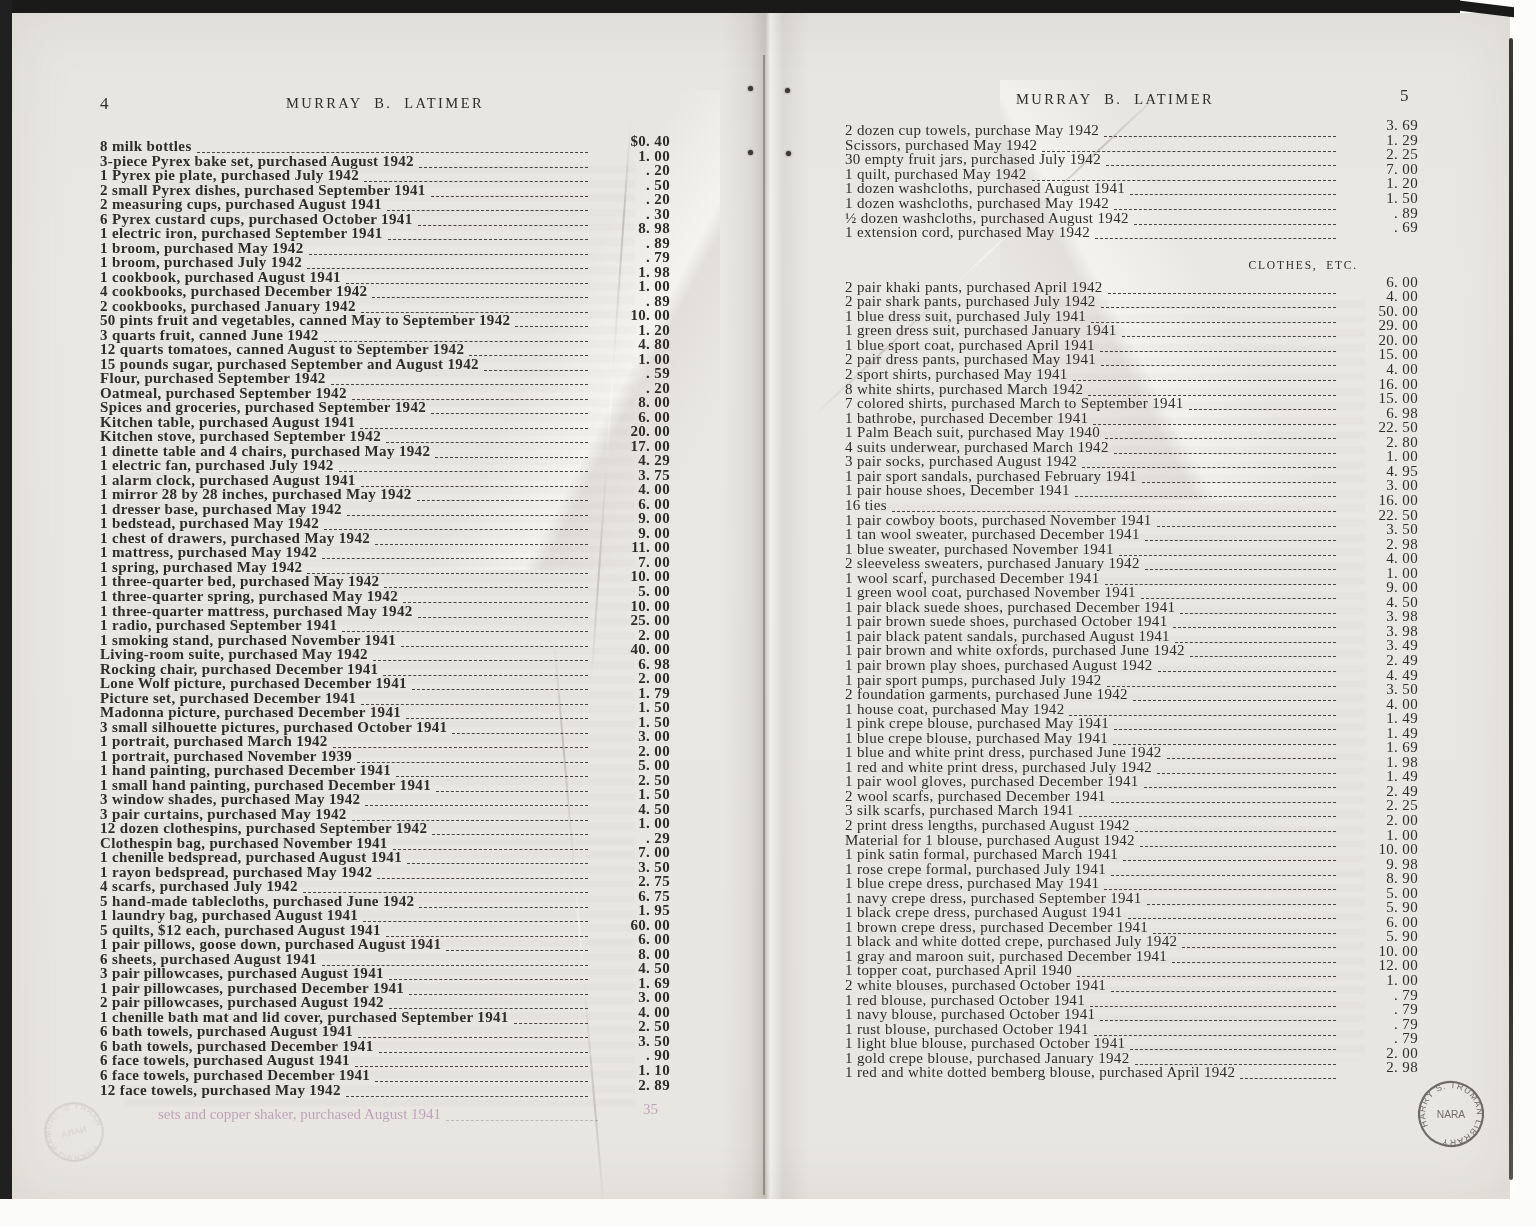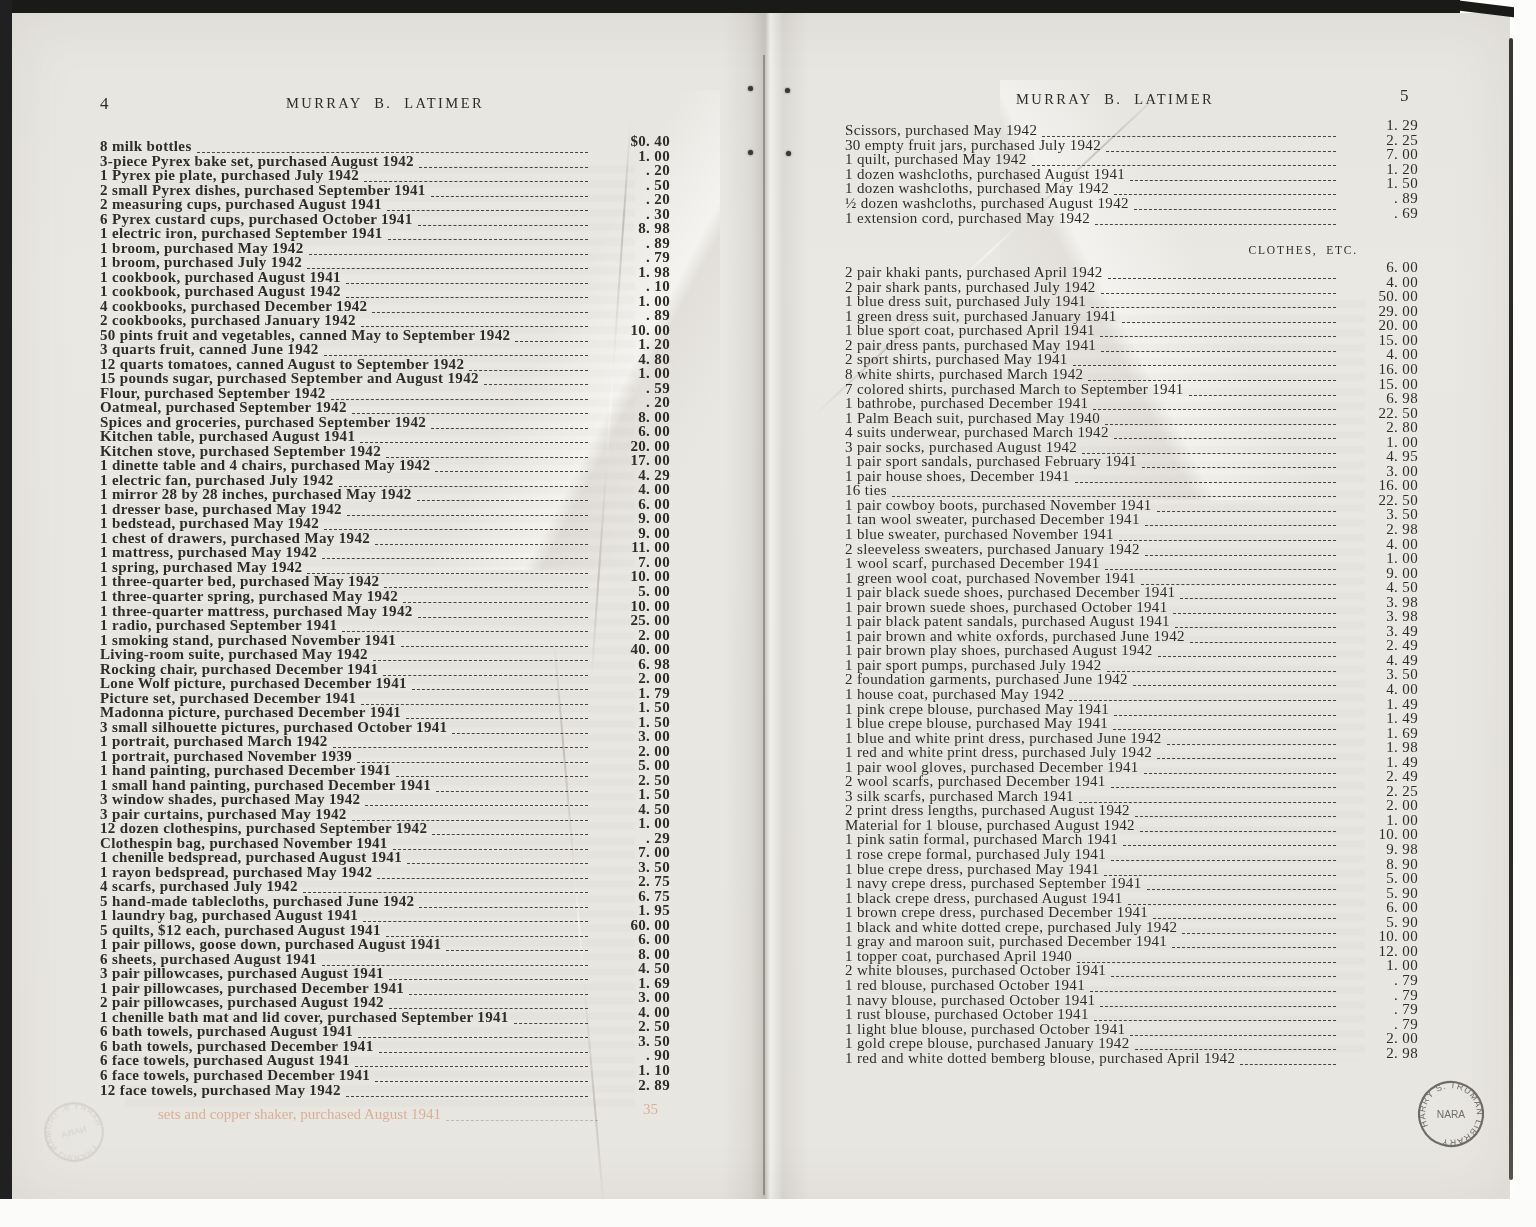--- a/index.html
+++ b/index.html
@@ -57,21 +57,21 @@
        transform:translateY(2px);min-width:12px;}
   .val{flex:0 0 62px;text-align:right;transform:translateY(-5px);white-space:pre;}
 
   .list-left{left:100px;top:138px;width:570px;font-weight:bold;--rh:14.52px;}
   .col-right{position:absolute;left:845px;top:122px;width:573px;}
   .list-rt{--rh:14.6px;}
   .list-rc{--rh:14.55px;}
 
   
   .ghost-row{position:absolute;left:158px;top:1106px;width:500px;display:flex;
-       align-items:baseline;font-size:15px;color:#c2410c;opacity:.34;filter:blur(.6px);}
+       align-items:baseline;font-size:15px;color:#701a75;opacity:.34;filter:blur(.6px);}
   .ghost-row .lead{border-bottom-color:#6b675c;}
   .ghost-row .val{flex:0 0 40px;}
 
   
   .stamp{position:absolute;}
   .stamp svg{display:block;}
   .stamp-right{left:1411px;top:1074px;color:#55524a;opacity:.82;transform:rotate(-28deg);}
   .stamp-left-ghost{left:38px;top:1096px;color:#8d887b;opacity:.22;
        transform:scaleX(-1) rotate(14deg);filter:blur(.7px);}
 </style>
@@ -158,25 +158,20 @@
         <span class="lead"></span>
         <span class="val">. 79</span>
       </div>
 
       <div class="row">
         <span class="lbl">1 cookbook, purchased August 1941</span>
         <span class="lead"></span>
         <span class="val">1. 98</span>
       </div>
 
-      <div class="row">
-        <span class="lbl">1 cookbook, purchased August 1942</span>
-        <span class="lead"></span>
-        <span class="val">. 10</span>
-      </div>
 
       <div class="row">
         <span class="lbl">4 cookbooks, purchased December 1942</span>
         <span class="lead"></span>
         <span class="val">1. 00</span>
       </div>
 
       <div class="row">
         <span class="lbl">2 cookbooks, purchased January 1942</span>
         <span class="lead"></span>
@@ -242,20 +237,25 @@
         <span class="lead"></span>
         <span class="val">17. 00</span>
       </div>
 
       <div class="row">
         <span class="lbl">1 electric fan, purchased July 1942</span>
         <span class="lead"></span>
         <span class="val">4. 29</span>
       </div>
 
+      <div class="row">
+        <span class="lbl">1 alarm clock, purchased August 1941</span>
+        <span class="lead"></span>
+        <span class="val">3. 75</span>
+      </div>
 
       <div class="row">
         <span class="lbl">1 mirror 28 by 28 inches, purchased May 1942</span>
         <span class="lead"></span>
         <span class="val">4. 00</span>
       </div>
 
       <div class="row">
         <span class="lbl">1 dresser base, purchased May 1942</span>
         <span class="lead"></span>
@@ -509,20 +509,25 @@
     <span class="val">35</span>
   </div>
 
   <div class="pageno ink" style="left:1400px;top:86px;">5</div>
   <div class="header ink" style="left:845px;top:91px;width:540px;">MURRAY B. LATIMER</div>
 
   <div class="col-right ink">
     <div class="list-rt">
 
 
+        <div class="row">
+          <span class="lbl">2 dozen cup towels, purchase May 1942</span>
+          <span class="lead"></span>
+          <span class="val">3. 69</span>
+        </div>
 
         <div class="row">
           <span class="lbl">Scissors, purchased May 1942</span>
           <span class="lead"></span>
           <span class="val">1. 29</span>
         </div>
 
         <div class="row">
           <span class="lbl">30 empty fruit jars, purchased July 1942</span>
           <span class="lead"></span>

